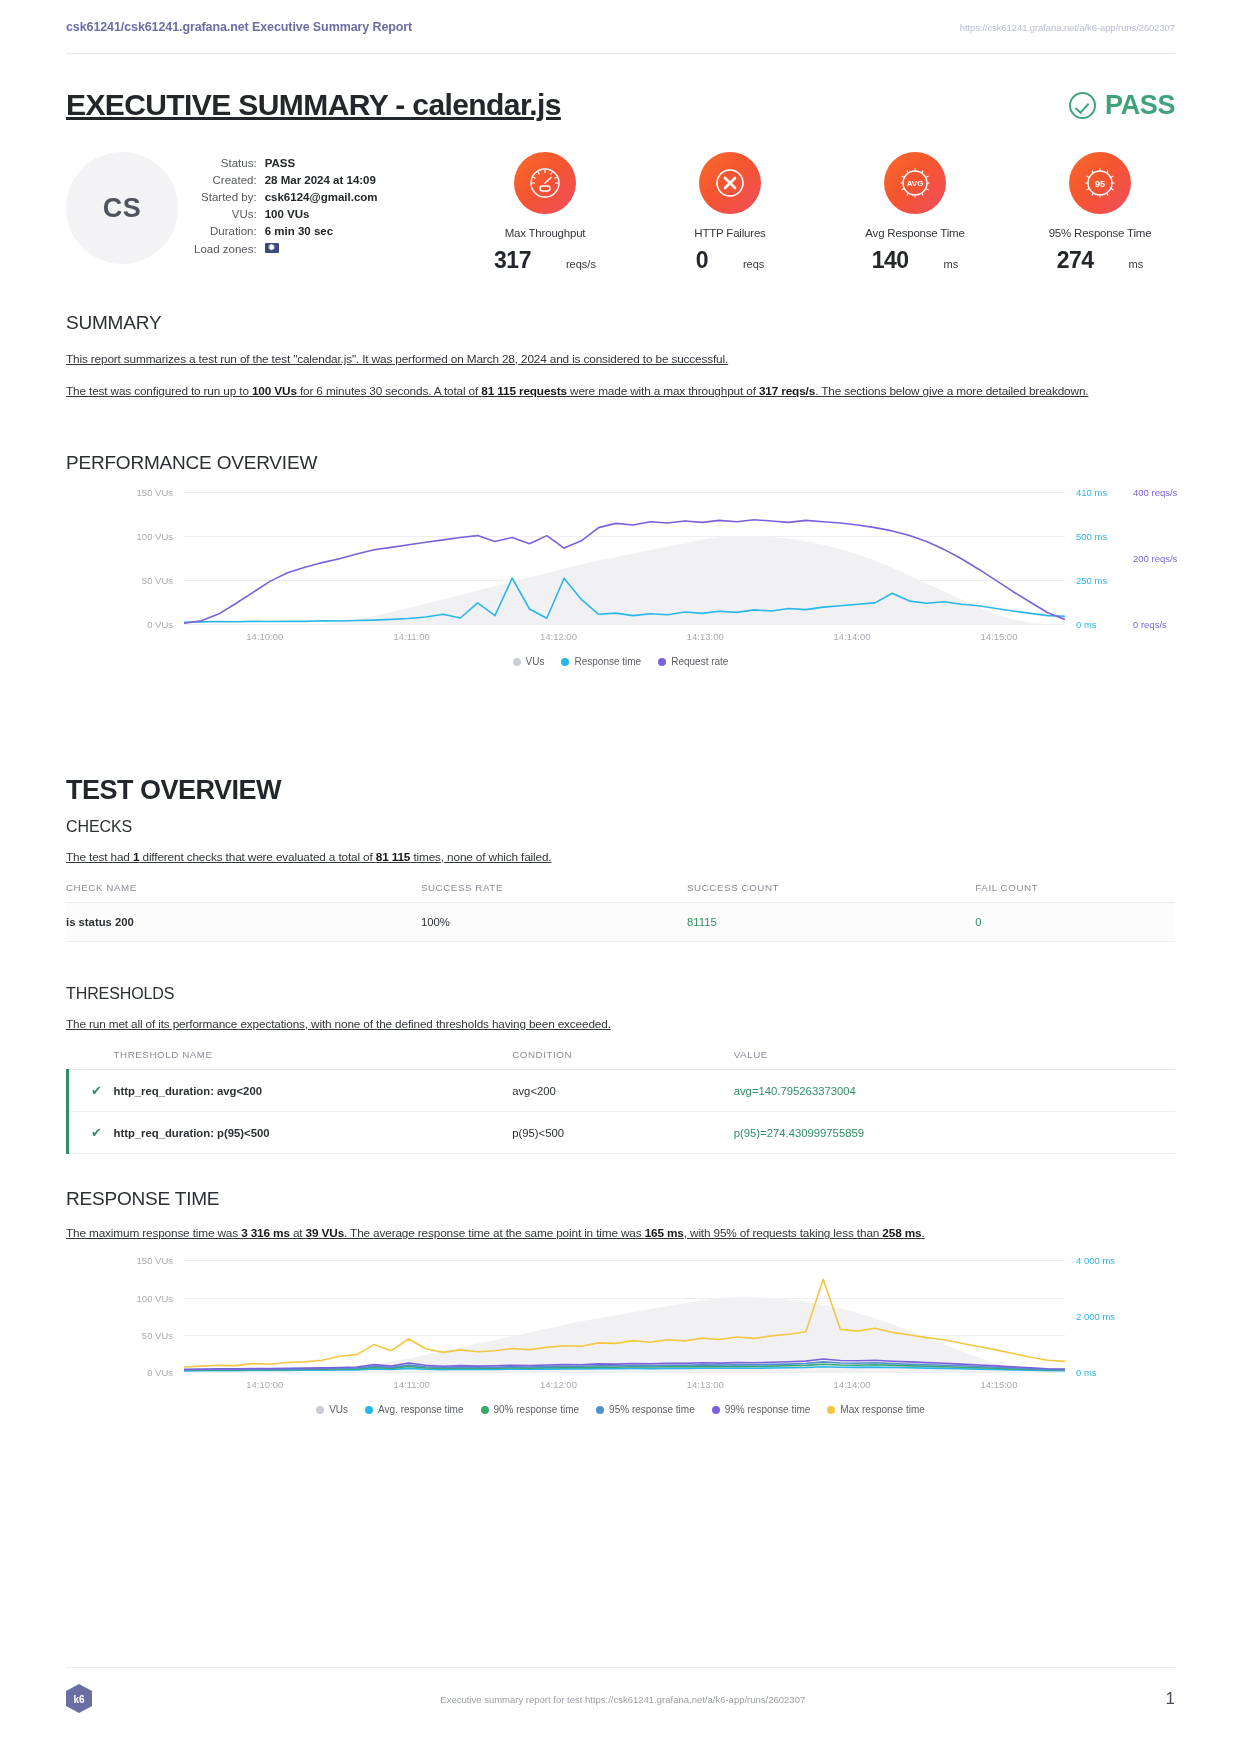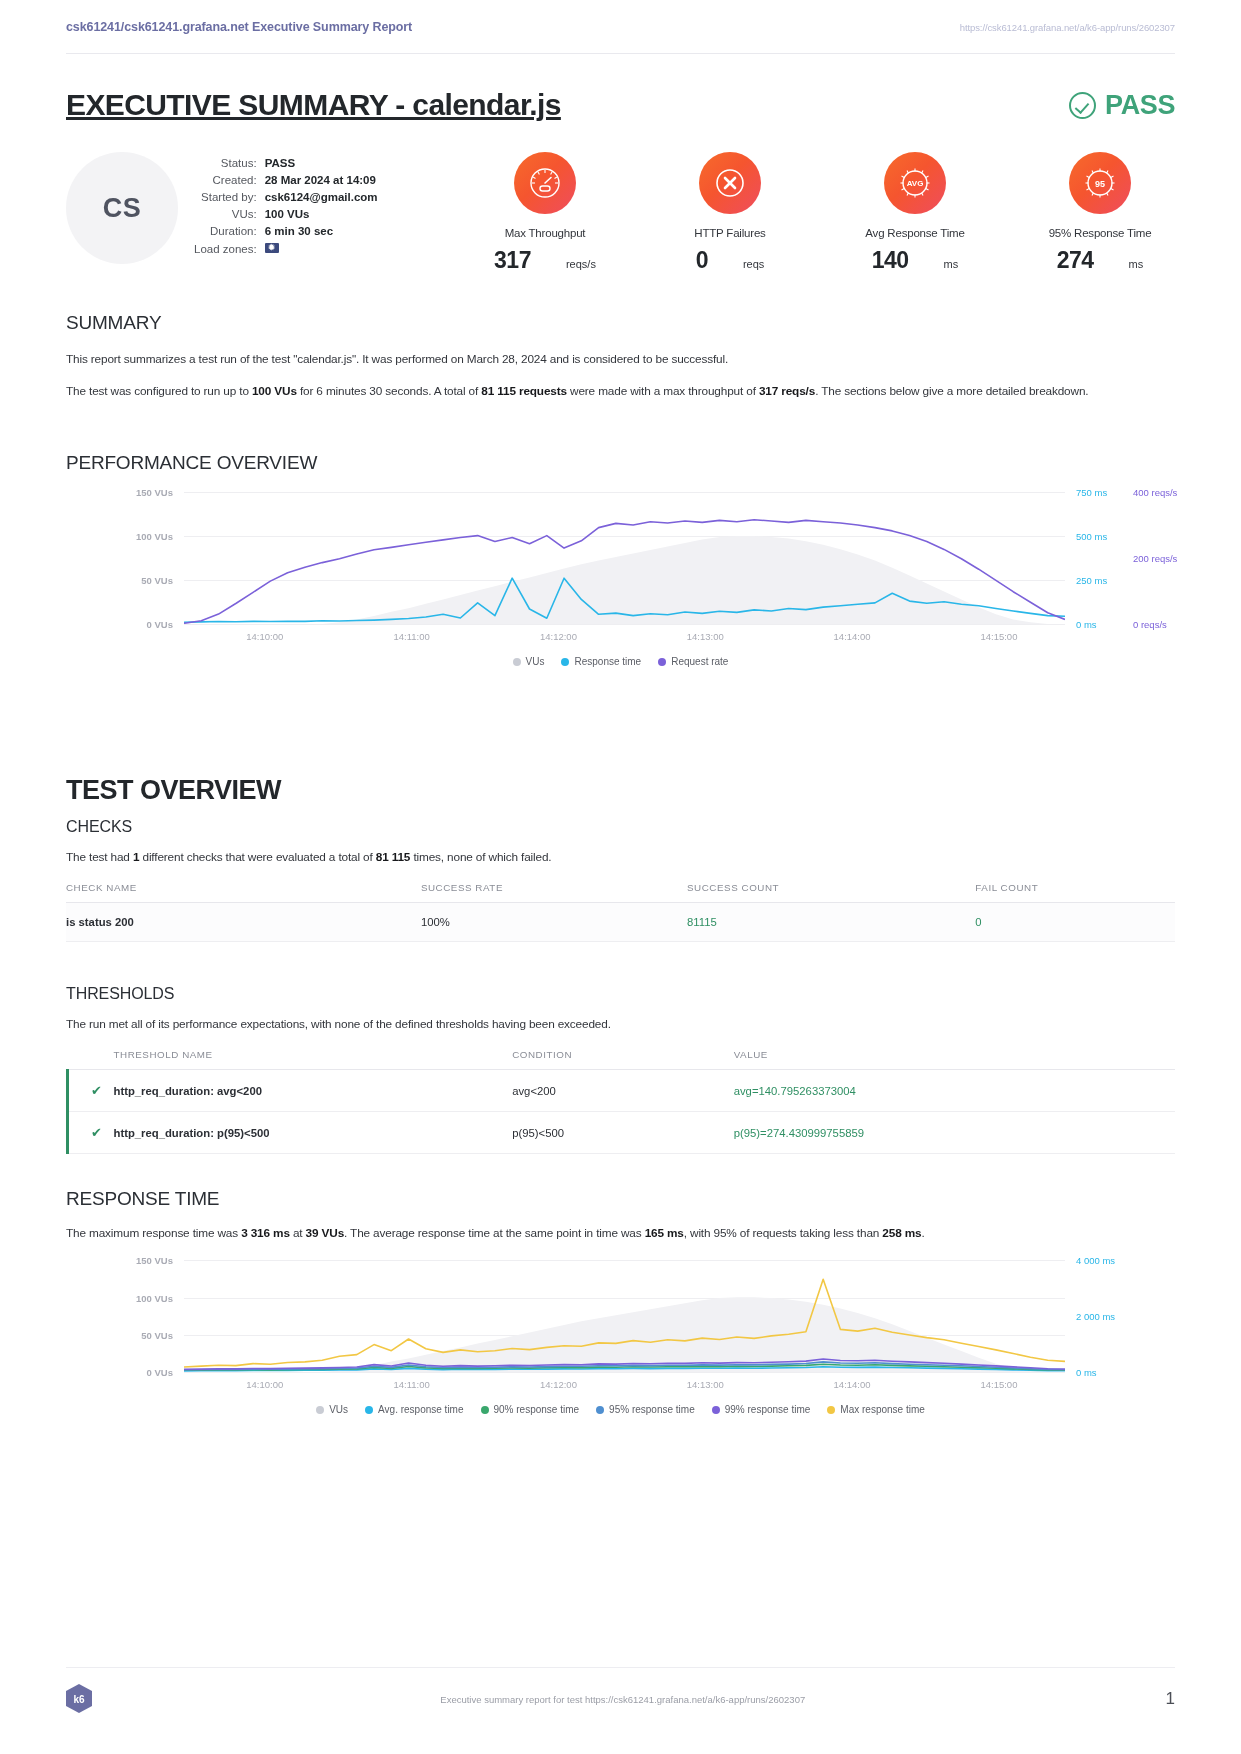--- a/index.html
+++ b/index.html
@@ -98,37 +98,37 @@
 
   
   h2.section {
     font-size: 19px; font-weight: 400; color: #2b2f35; letter-spacing: -0.2px;
   }
   h2.big {
     font-size: 27px; font-weight: 700; color: #23272b; letter-spacing: -0.5px;
   }
   h3.sub { font-size: 16px; font-weight: 400; color: #2b2f35; letter-spacing: -0.1px; }
   p.body {
-    font-size: 11.8px; line-height: 1.55; color: #33363c; letter-spacing: -0.15px;
+    font-size: 11.8px; line-height: 1.55; color: #33363c; letter-spacing: -0.15px; text-decoration: underline;
   }
   p.body b { font-weight: 700; color: #18191c; }
 
   #summary-block { position: absolute; top: 312px; left: 66px; right: 66px; }
   #summary-block p.body + p.body { margin-top: 14px; }
   #summary-block p.body:first-of-type { margin-top: 16px; }
 
   #perf-block { position: absolute; top: 452px; left: 66px; right: 66px; }
   #perf-block p.body { margin-top: 14px; }
 
   
   .chart { position: relative; margin-top: 18px; }
   .chart .plot { position: absolute; left: 118px; right: 110px; top: 0; bottom: 18px; }
   .chart svg.curve { position: absolute; inset: 0; width: 100%; height: 100%; }
   .axis-l, .axis-r, .axis-r2 { position: absolute; font-size: 9.5px; color: #a9abb4; white-space: nowrap; }
-  .axis-l { right: 100%; margin-right: 11px; transform: translateY(-50%); font-weight: bold; }
+  .axis-l { right: 100%; margin-right: 11px; transform: translateY(-50%); }
   .axis-r { left: 100%; margin-left: 11px; transform: translateY(-50%); color: #29b6e8; }
   .axis-r2 { left: 100%; margin-left: 68px; transform: translateY(-50%); color: #7b61d9; }
   .xtick {
     position: absolute; top: 100%; margin-top: 7px; font-size: 9.5px;
     color: #a9abb4; transform: translateX(-50%); white-space: nowrap;
   }
   .gridline { position: absolute; left: 0; right: 0; height: 1px; background: #eeeef1; }
   .legend {
     position: absolute; left: 0; right: 0; display: flex; justify-content: center;
     gap: 17px; font-size: 10px; color: #5b5e66;
@@ -345,21 +345,21 @@
           <div class="axis-l" style="top: 132px;">0 VUs</div>
           <div class="gridline" style="top: 88px;"></div>
           <div class="axis-l" style="top: 88px;">50 VUs</div>
           <div class="gridline" style="top: 44px;"></div>
           <div class="axis-l" style="top: 44px;">100 VUs</div>
           <div class="gridline" style="top: 0px;"></div>
           <div class="axis-l" style="top: 0px;">150 VUs</div>
           <div class="axis-r" style="top: 132px; color: rgb(41, 182, 232);">0 ms</div>
           <div class="axis-r" style="top: 88px; color: rgb(41, 182, 232);">250 ms</div>
           <div class="axis-r" style="top: 44px; color: rgb(41, 182, 232);">500 ms</div>
-          <div class="axis-r" style="top: 0px; color: rgb(41, 182, 232);">750 ms</div>
+          <div class="axis-r" style="top: 0px; color: rgb(41, 182, 232);">410 ms</div>
           <div class="axis-r2" style="top: 132px; color: rgb(123, 97, 217);">0 reqs/s</div>
           <div class="axis-r2" style="top: 66px; color: rgb(123, 97, 217);">200 reqs/s</div>
           <div class="axis-r2" style="top: 0px; color: rgb(123, 97, 217);">400 reqs/s</div>
           <div class="xtick" style="left: 9.16667%;">14:10:00</div>
           <div class="xtick" style="left: 25.8333%;">14:11:00</div>
           <div class="xtick" style="left: 42.5%;">14:12:00</div>
           <div class="xtick" style="left: 59.1667%;">14:13:00</div>
           <div class="xtick" style="left: 75.8333%;">14:14:00</div>
           <div class="xtick" style="left: 92.5%;">14:15:00</div>
           <svg class="curve" viewBox="0 0 1000 132" preserveAspectRatio="none">

